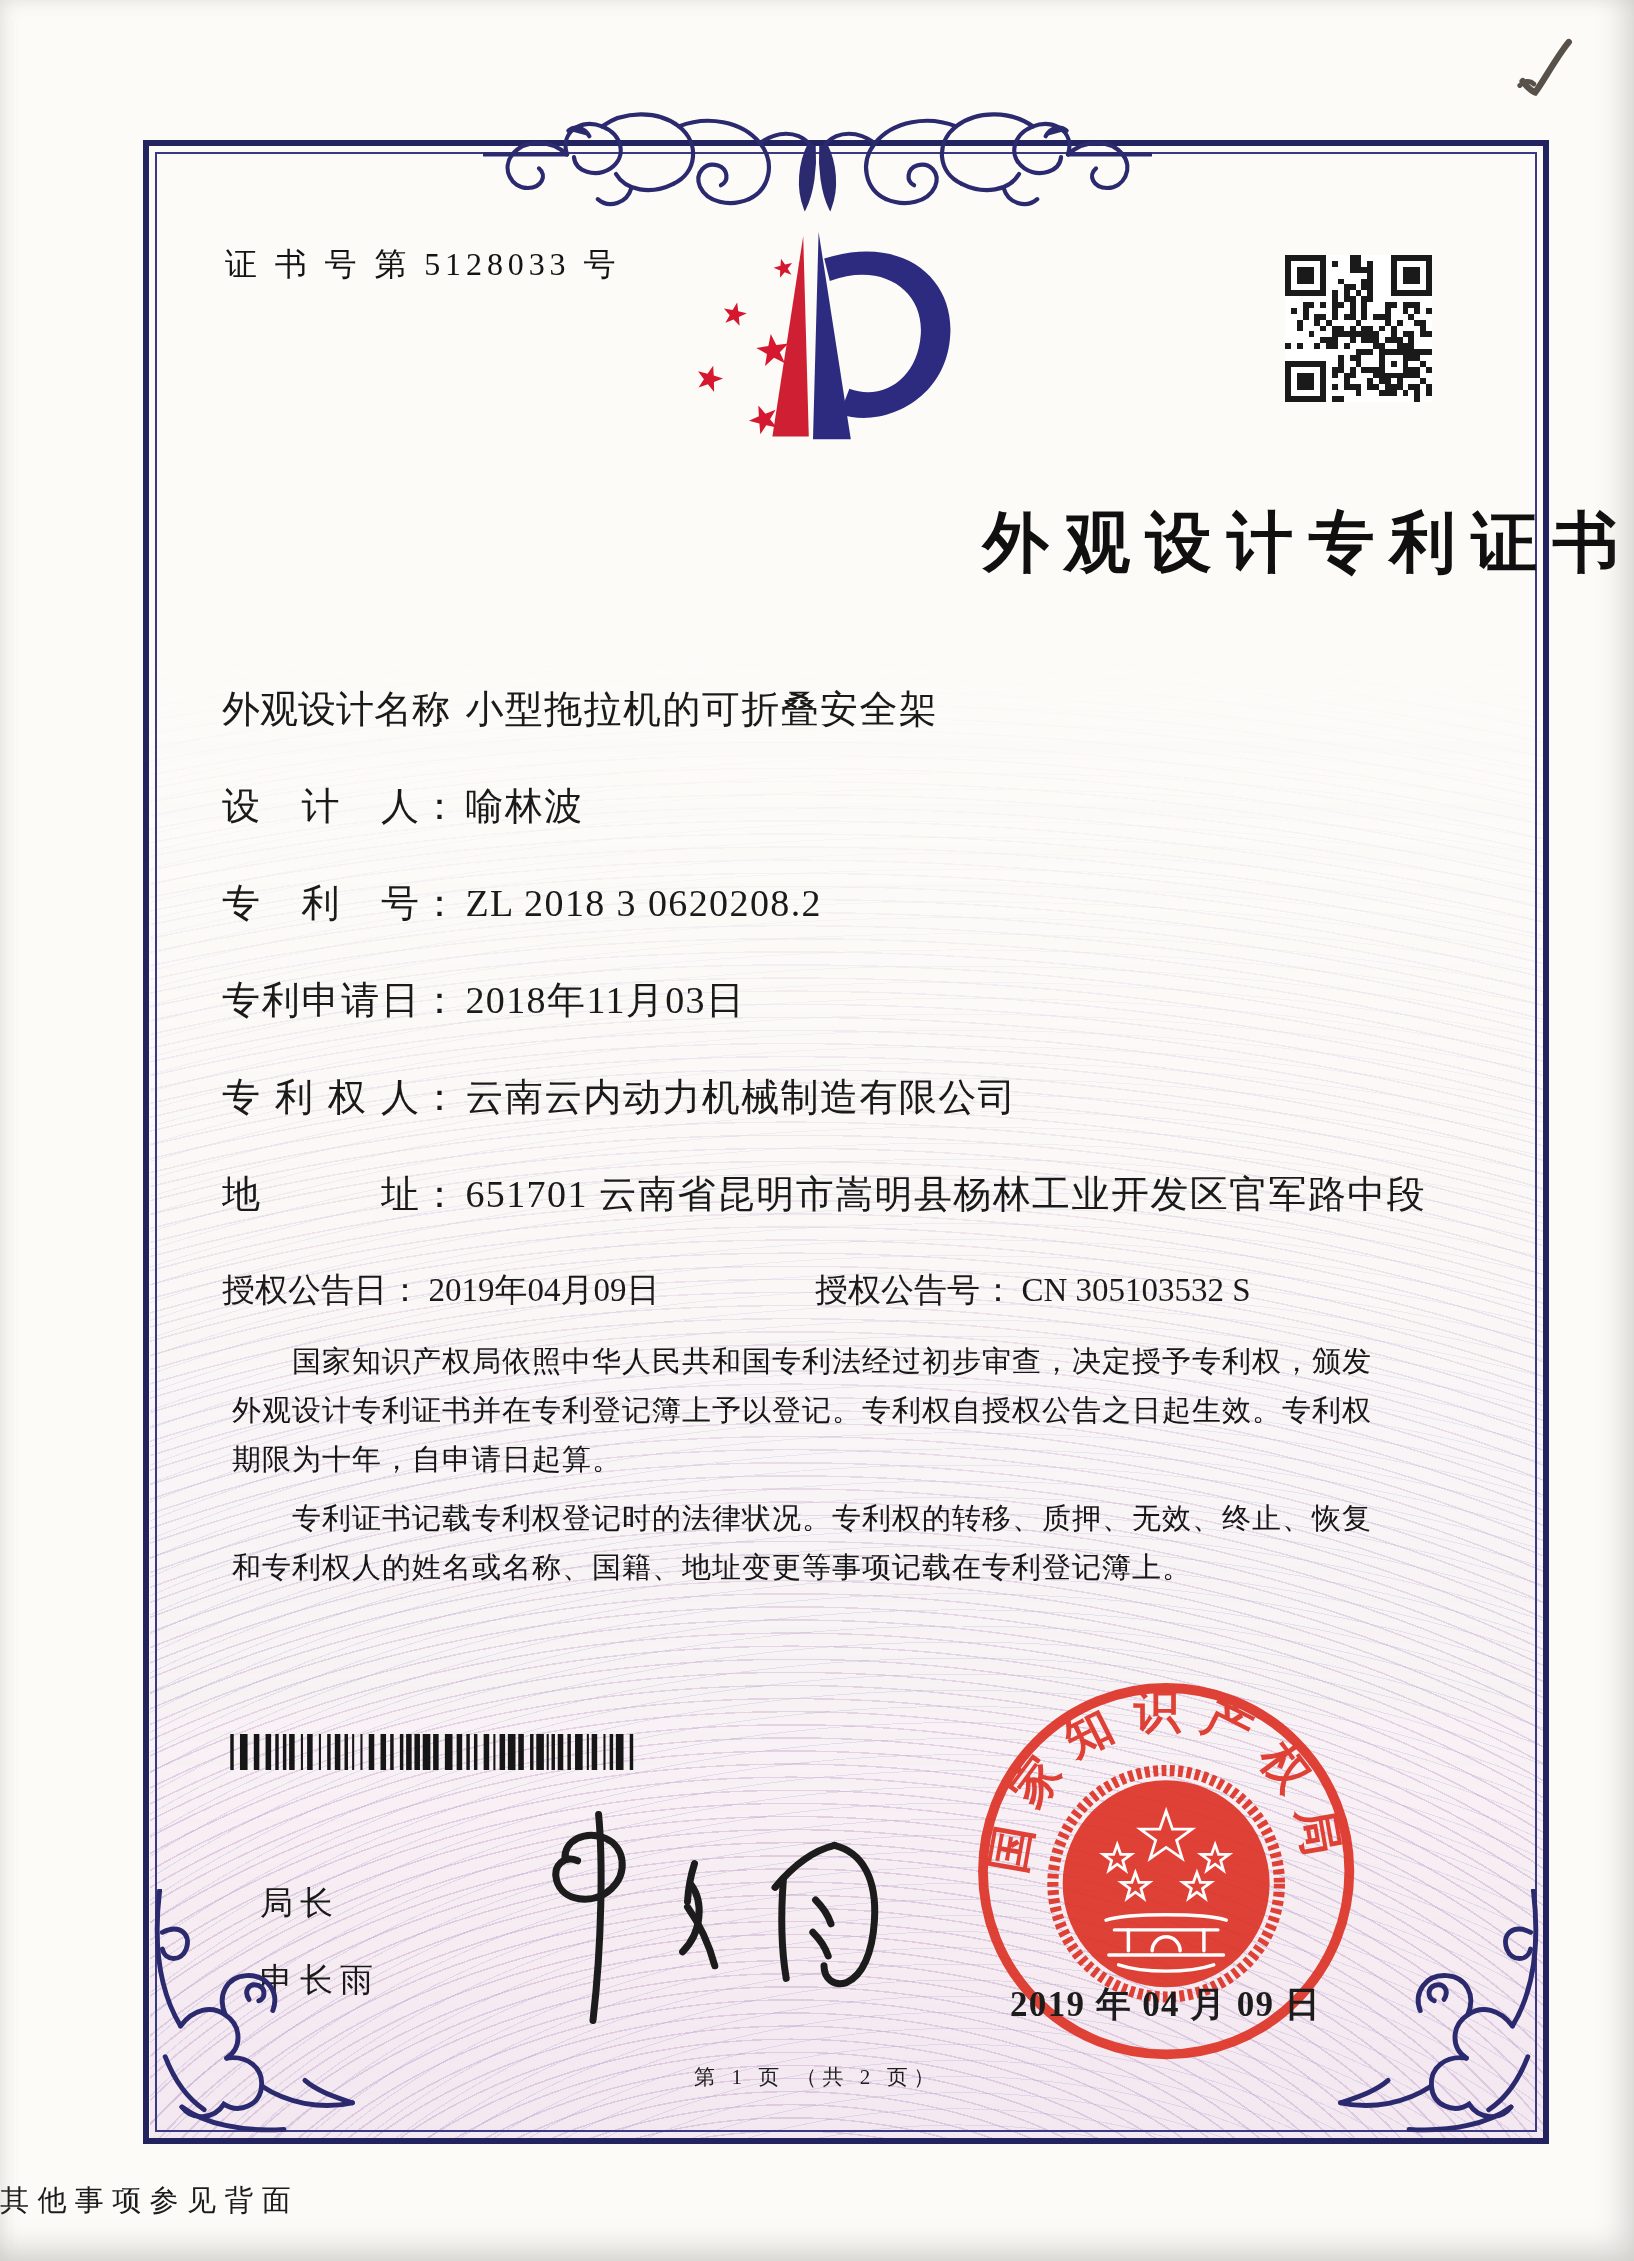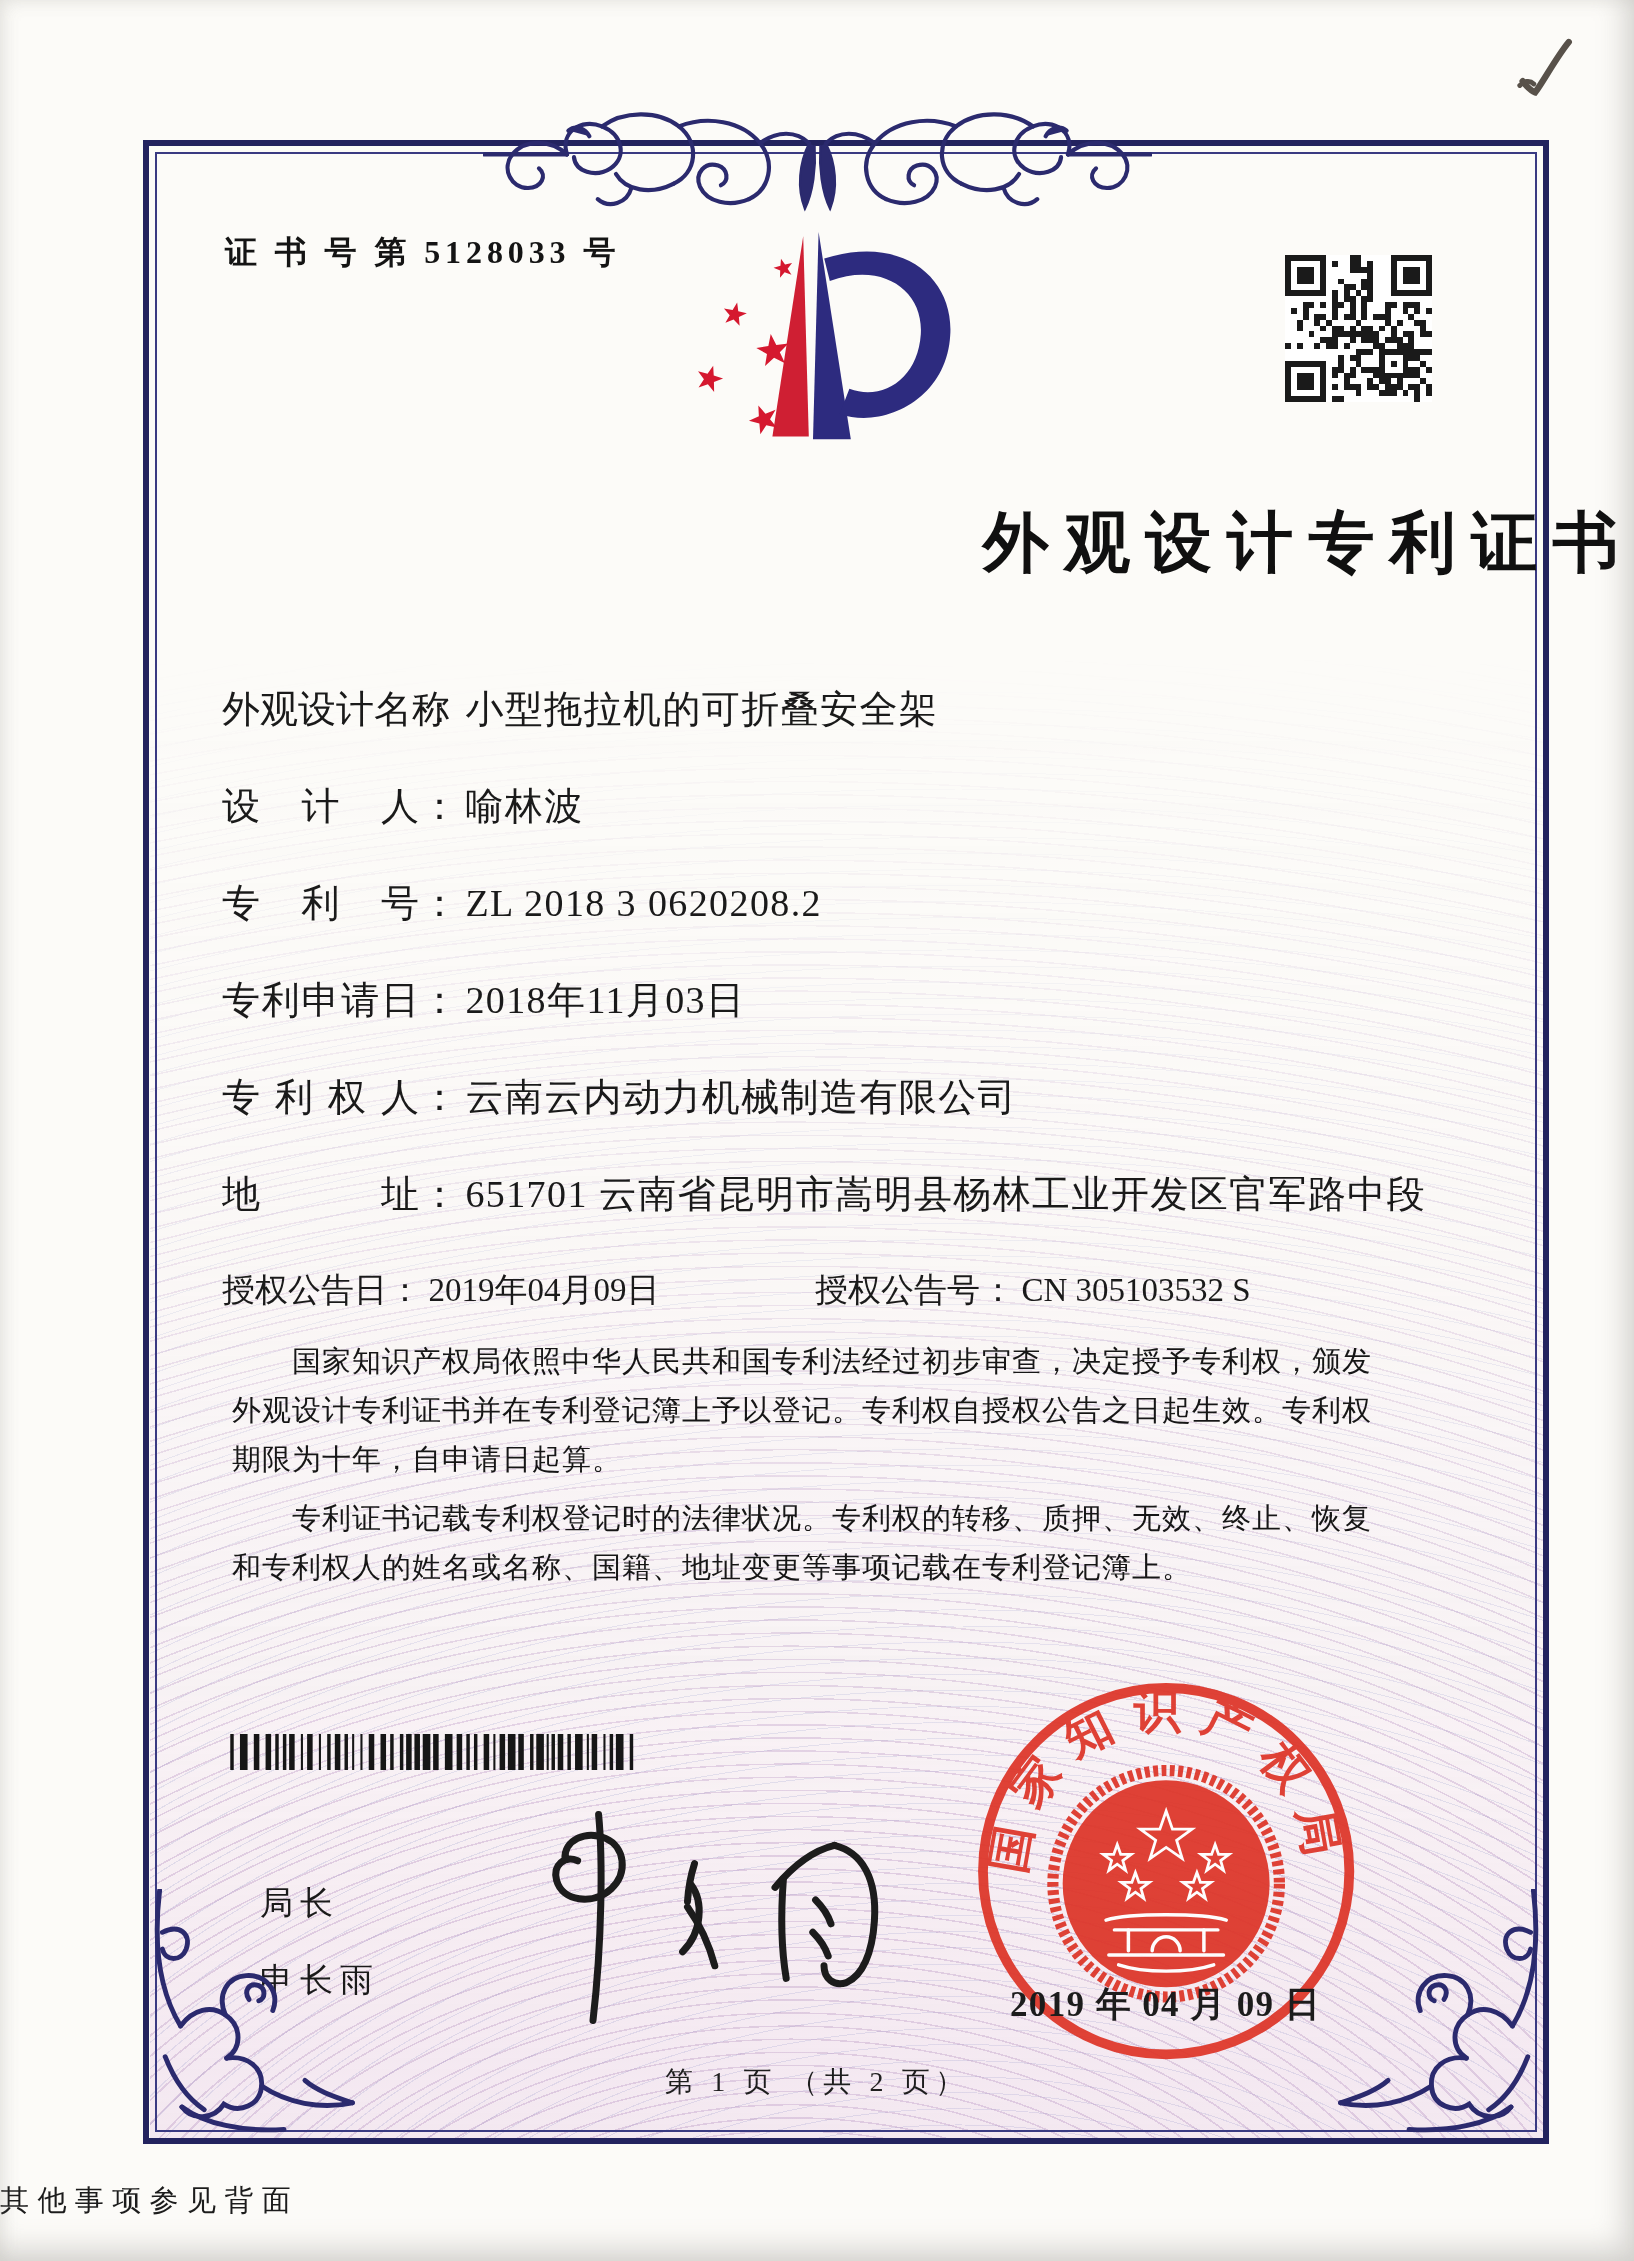--- a/index.html
+++ b/index.html
@@ -26,22 +26,22 @@
   
   .frame{
     position:absolute; left:143px; top:140px; width:1406px; height:2004px;
     border:6.3px solid #23235f; box-sizing:border-box;
   }
   .frame::before{
     content:""; position:absolute; inset:5.6px; border:2.1px solid #3a3a82;
   }
   .ornament{ position:absolute; pointer-events:none; }
   .cert-no{
-    position:absolute; left:225px; top:231px;
-    font-size:32px; letter-spacing:4.9px; color:#141414;font-weight:bold;
+    position:absolute; left:225px; top:243px;
+    font-size:32px; letter-spacing:4.9px; color:#141414;
   }
   .checkmark{ position:absolute; left:1510px; top:14px; }
   .qr{ position:absolute; left:1285px; top:255px; }
   .logo{ position:absolute; left:673px; top:225px; }
   .title{
     position:absolute; left:0; top:498px; width:100%;
     text-align:right; font-size:66px; font-weight:bold; letter-spacing:15.4px;
     color:#101010;
   }
   .fields{ position:absolute; left:222px; top:684px; width:1189px; }
@@ -65,21 +65,21 @@
   .officer-title{ position:absolute; left:260px; top:1881px; font-size:33px; letter-spacing:7px; }
   .officer-name{ position:absolute; left:260px; top:1958px; font-size:33px; letter-spacing:7px; }
   .signature{ position:absolute; left:481px; top:1795px; }
   .seal{ position:absolute; left:969px; top:1674px; }
   .seal-date{
     position:absolute; left:966px; top:1981px; width:399px; text-align:center;
     font-size:35px; letter-spacing:1.4px; color:#1c1c1c; font-weight:bold;
   }
   .page-info{
     position:absolute; left:0; top:2063px; width:100%; text-align:center;
-    font-size:28px; letter-spacing:5.6px; color:#1e1e1e;
+    font-size:21px; letter-spacing:5.6px; color:#1e1e1e;
   }
   .back-note{
     position:absolute; left:0; top:2181px; width:100%; text-align:left;
     font-size:29px; letter-spacing:8.4px; color:#1c1c1c;
   }
 </style>
 </head>
 <body>
 
 <div class="page">

